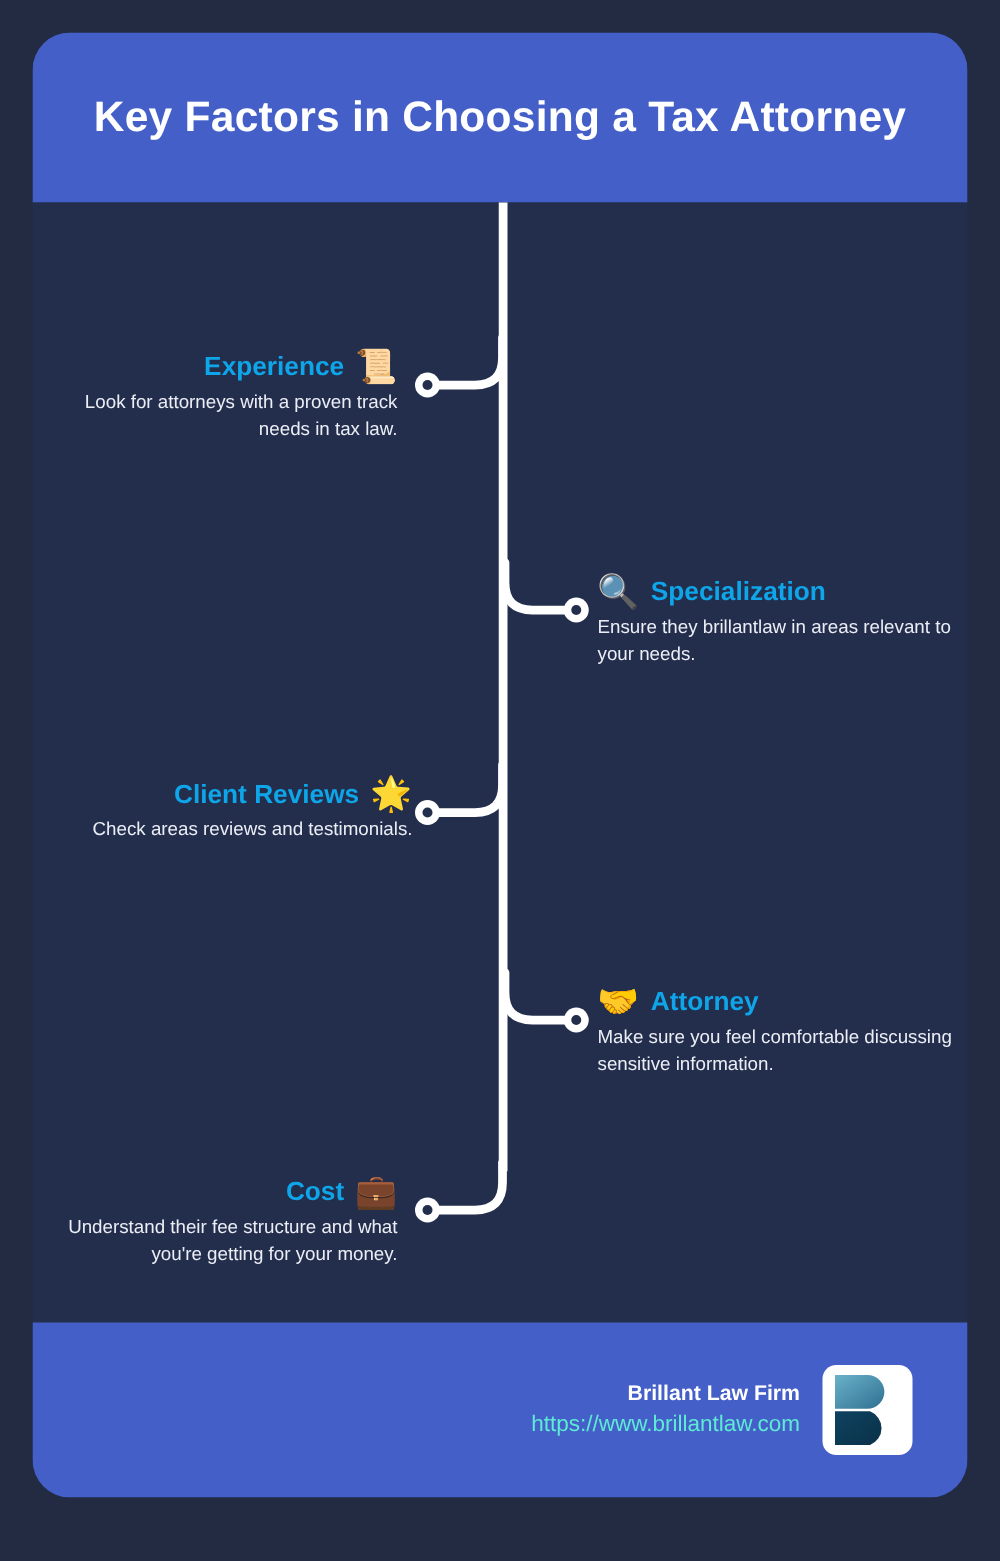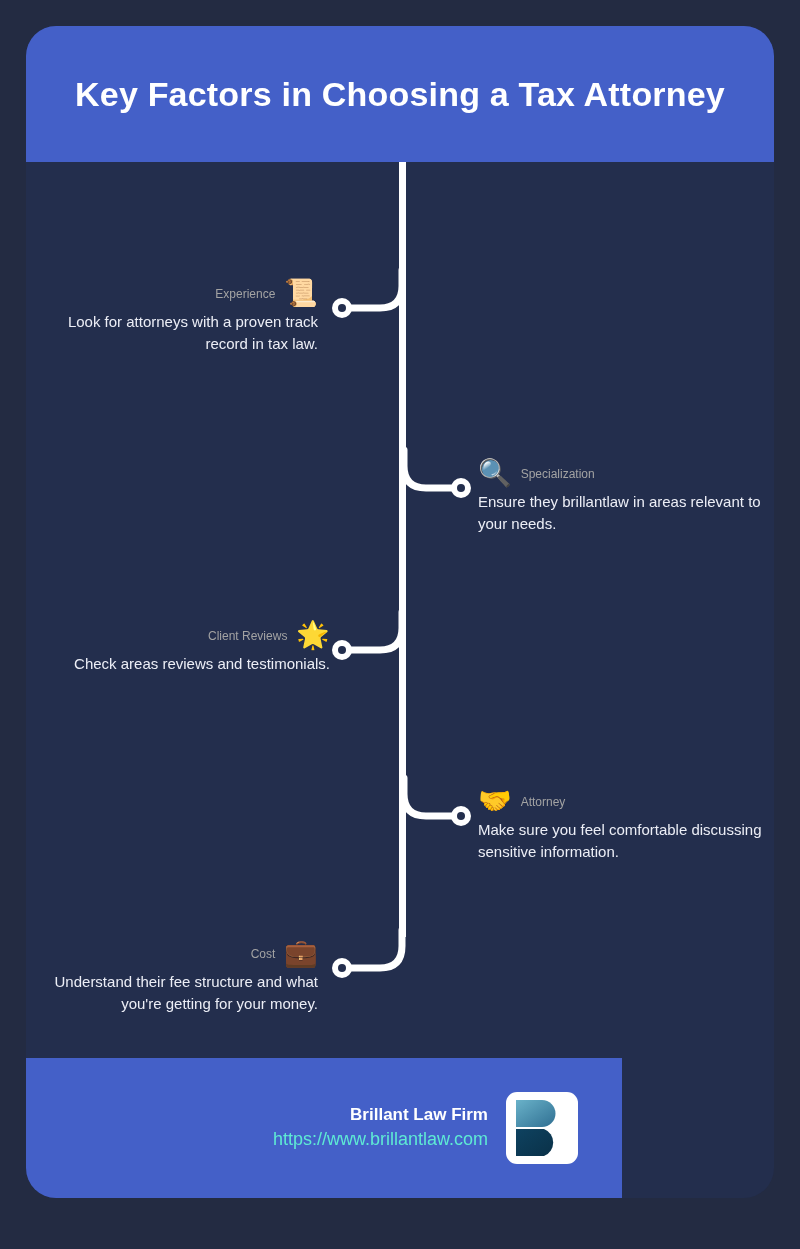--- a/index.html
+++ b/index.html
@@ -94,23 +94,23 @@
   
   .item {
     position: absolute;
   }
   .item-head {
     display: flex;
     align-items: center;
     gap: 9px;
   }
   .item-title {
-    font-size: 12px;
-    font-weight: normal;
-    color: #a3a3a3;
+    font-size: 21px;
+    font-weight: bold;
+    color: #0ea5e9;
     white-space: nowrap;
   }
   .item-emoji {
     font-size: 27px;
     line-height: 1;
     display: inline-block;
   }
   .item-desc {
     margin-top: 4px;
     font-size: 15px;
@@ -129,21 +129,21 @@
   }
   .item.right .item-head {
     justify-content: flex-start;
   }
 
   
   .footer {
     position: absolute;
     left: 0;
     top: 1032px;
-    width: 596px;
+    width: 748px;
     height: 140px;
     background: #4460c8;
     display: flex;
     align-items: center;
     justify-content: flex-end;
     box-sizing: border-box;
     padding-right: 44px;
   }
   .footer-text {
     text-align: right;
@@ -207,21 +207,21 @@
     <svg class="connector" style="left:370px; top:616px;" width="74" height="42" viewBox="0 0 74 42">
       <path d="M8 0 V16 Q8 38 30 38 H70" fill="none" stroke="#ffffff" stroke-width="7" stroke-linecap="round"></path>
     </svg>
     <div class="node" style="left:425px; top:644px;"></div>
 
     <div class="item left" style="left:0px; top:118px; width:292px;">
       <div class="item-head">
         <span class="item-title">Experience</span>
         <span class="item-emoji">📜</span>
       </div>
-      <div class="item-desc">Look for attorneys with a proven track record in tax law.</div>
+      <div class="item-desc">Look for attorneys with a proven track needs in tax law.</div>
     </div>
 
     <div class="item right" style="left:452px; top:298px; width:292px;">
       <div class="item-head">
         <span class="item-emoji">🔍</span>
         <span class="item-title">Specialization</span>
       </div>
       <div class="item-desc">Ensure they brillantlaw in areas relevant to your needs.</div>
     </div>
 

